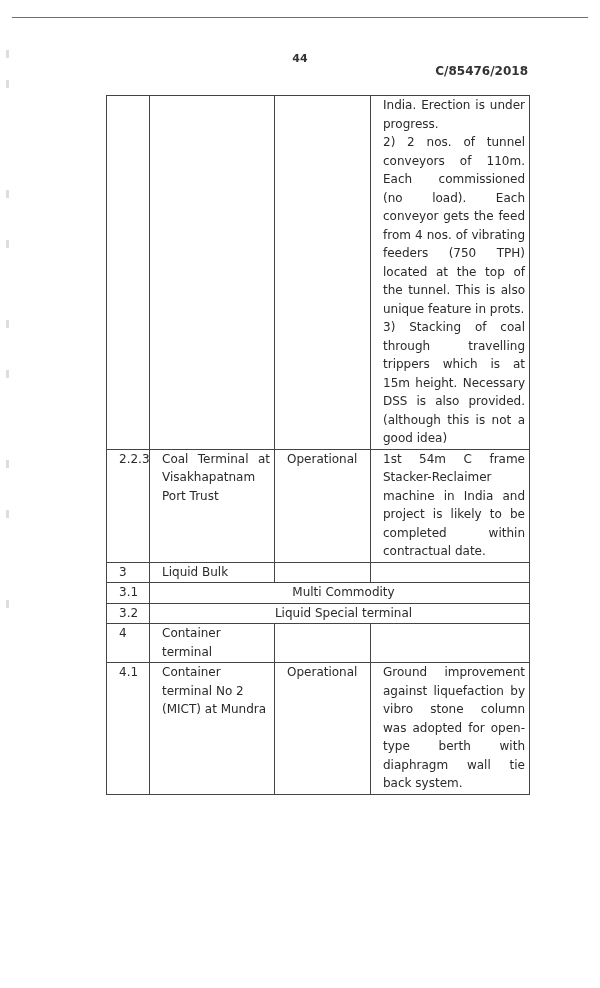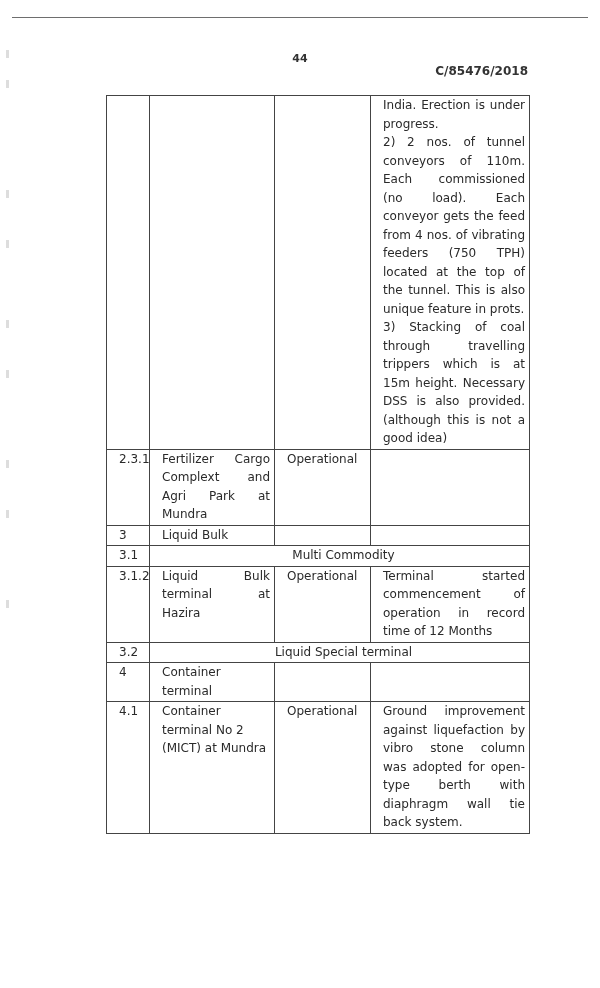--- a/index.html
+++ b/index.html
@@ -52,48 +52,42 @@
       <td></td>
       <td></td>
       <td></td>
       <td>
         <span class="para justify">India. Erection is under progress.</span>
         <span class="para justify">2) 2 nos. of tunnel conveyors of 110m. Each commissioned (no load). Each conveyor gets the feed from 4 nos. of vibrating feeders (750 TPH) located at the top of the tunnel. This is also unique feature in prots.</span>
         <span class="para justify">3) Stacking of coal through travelling trippers which is at 15m height. Necessary DSS is also provided. (although this is not a good idea)</span>
       </td>
     </tr>
 
+    <tr style="height:95px">
+      <td>2.2.3</td>
+      <td class="justify">Coal Terminal at Visakhapatnam Port Trust</td>
+      <td>Operational</td>
+      <td class="justify">1st 54m C frame Stacker-Reclaimer machine in India and project is likely to be completed within contractual date.</td>
+    </tr>
 
 
-    <tr style="height:56px">
-      <td>2.3.1</td>
-      <td class="justify">Fertilizer Cargo Complext and Agri Park at Mundra</td>
-      <td>Operational</td>
-      <td></td>
-    </tr>
 
     <tr style="height:20px">
       <td>3</td>
       <td>Liquid Bulk</td>
       <td></td>
       <td></td>
     </tr>
 
     <tr style="height:19px">
       <td>3.1</td>
       <td colspan="3" class="center">Multi Commodity</td>
     </tr>
 
 
-    <tr style="height:56px">
-      <td>3.1.2</td>
-      <td class="justify">Liquid Bulk terminal at Hazira</td>
-      <td>Operational</td>
-      <td class="justify">Terminal started commencement of operation in record time of 12 Months</td>
-    </tr>
 
     <tr style="height:19px">
       <td>3.2</td>
       <td colspan="3" class="center">Liquid Special terminal</td>
     </tr>
 
 
     <tr style="height:19px">
       <td>4</td>
       <td>Container terminal</td>

